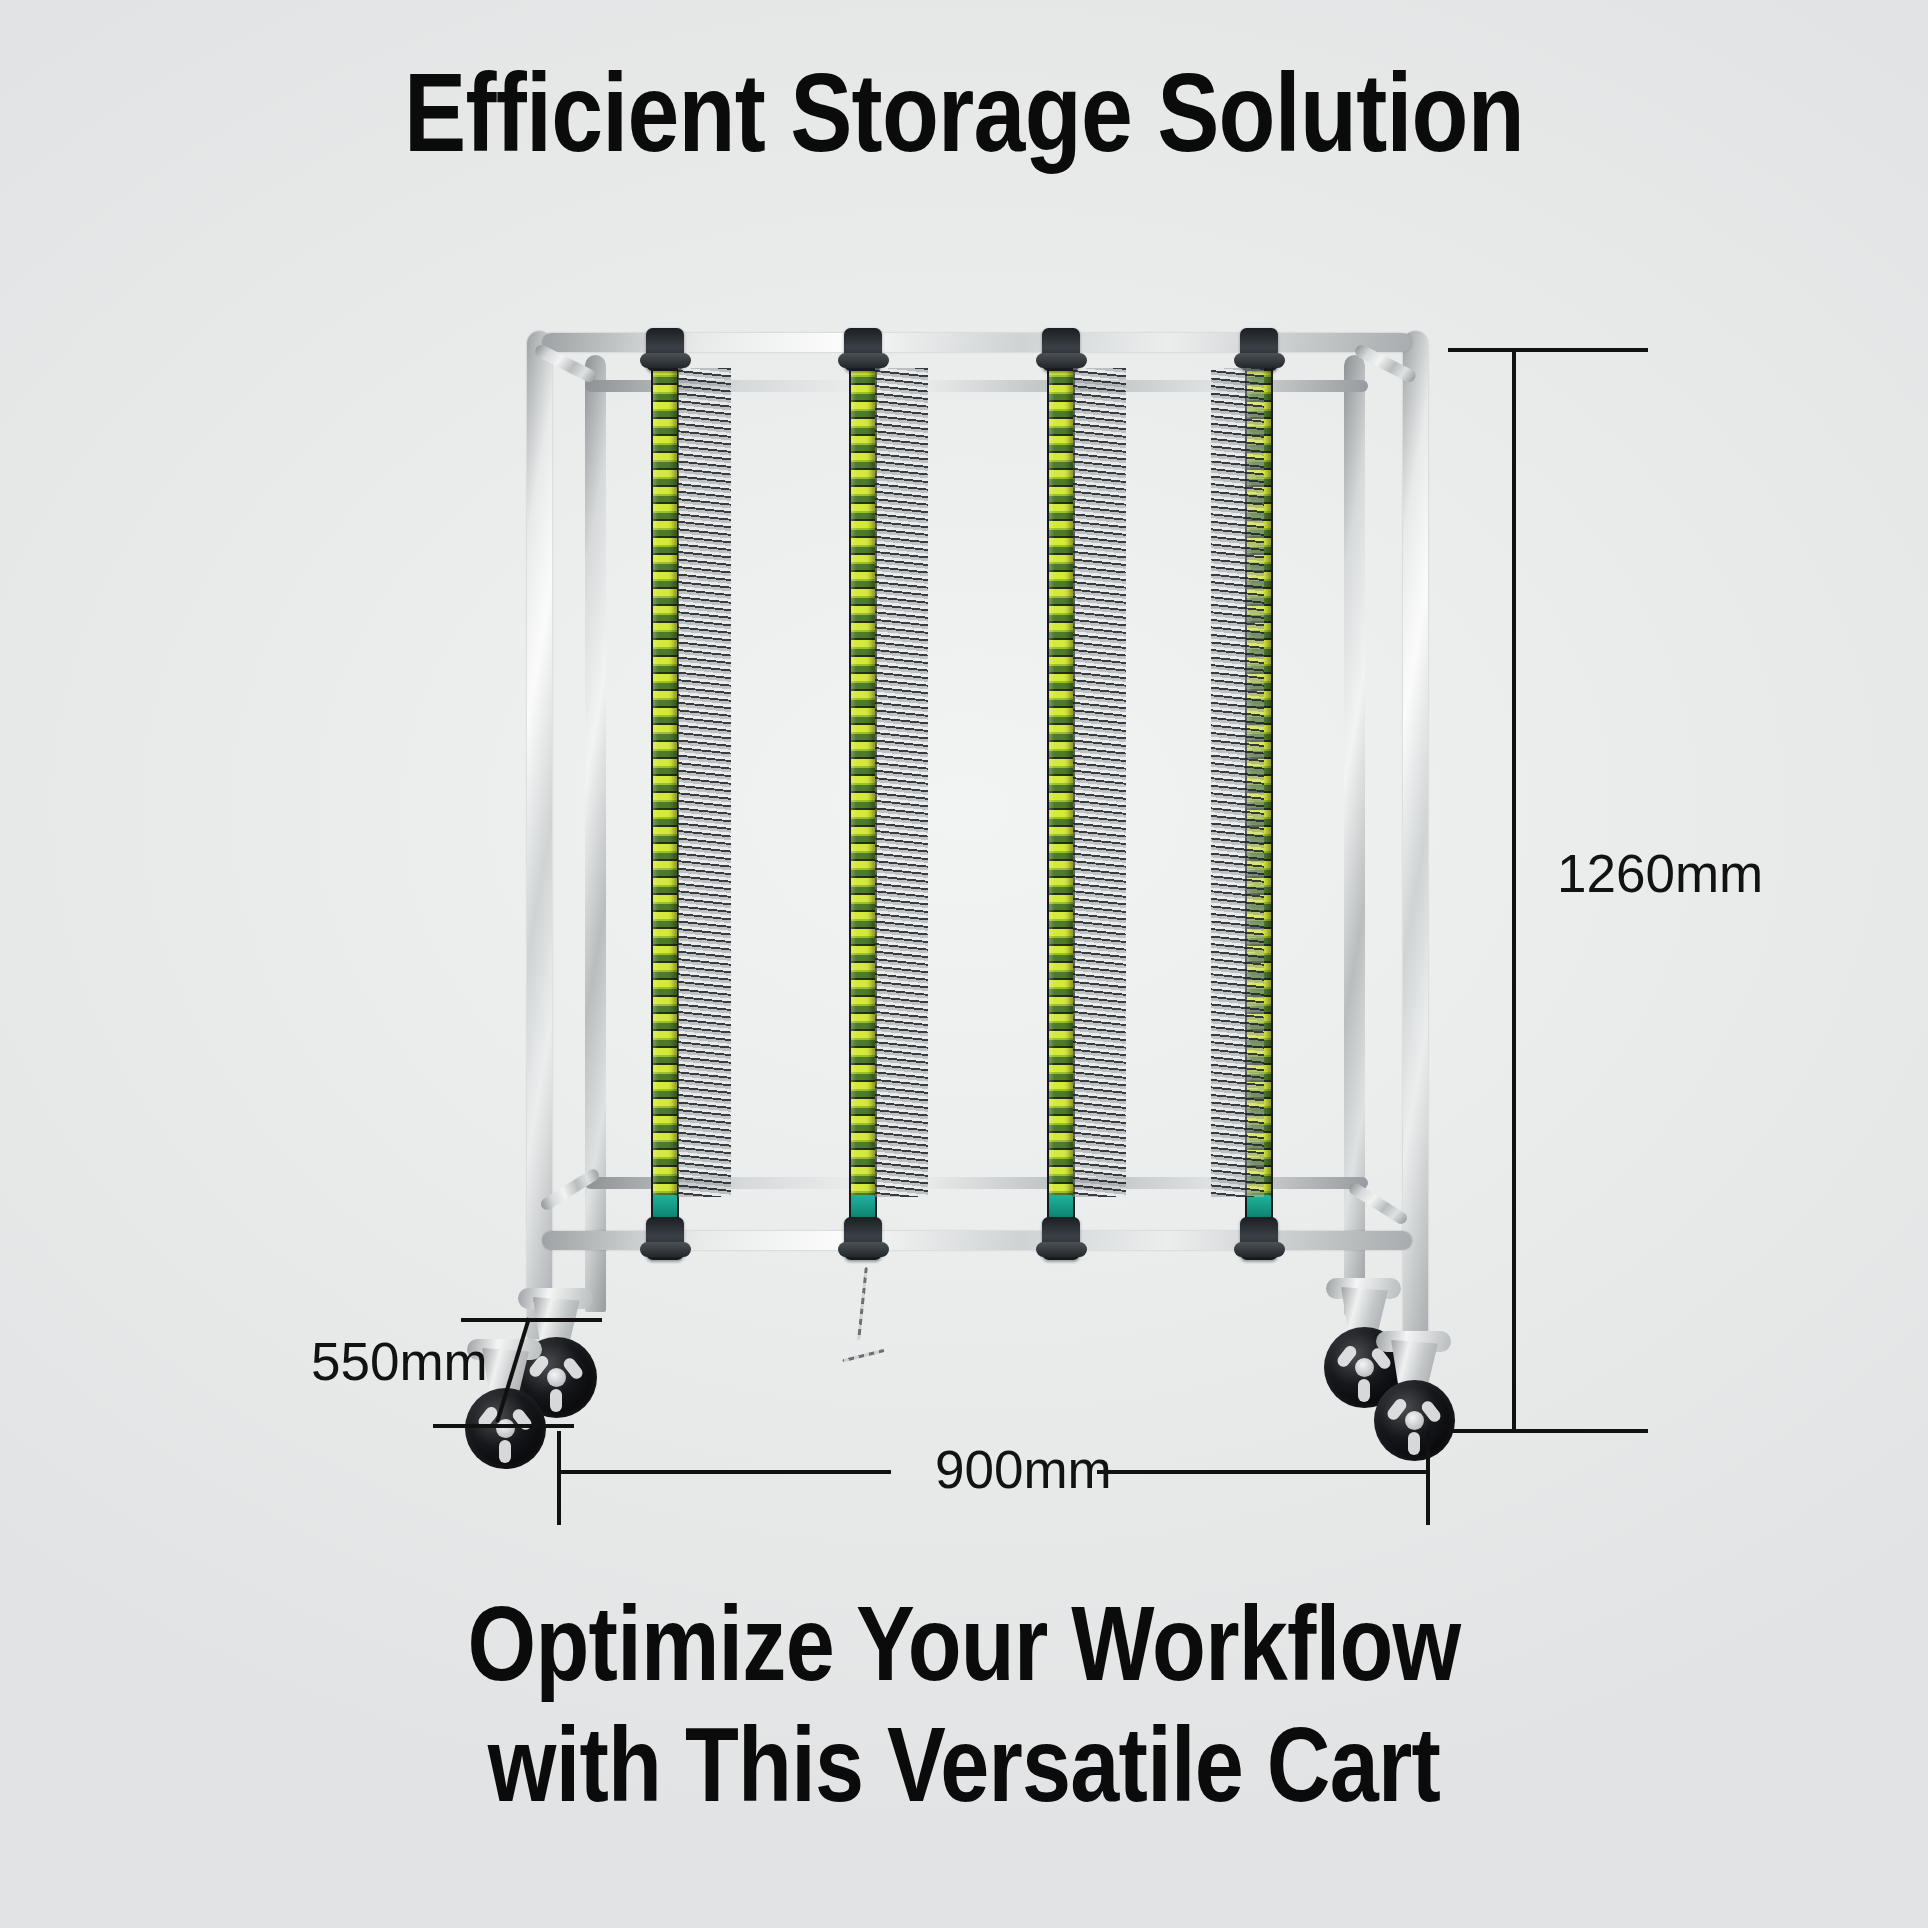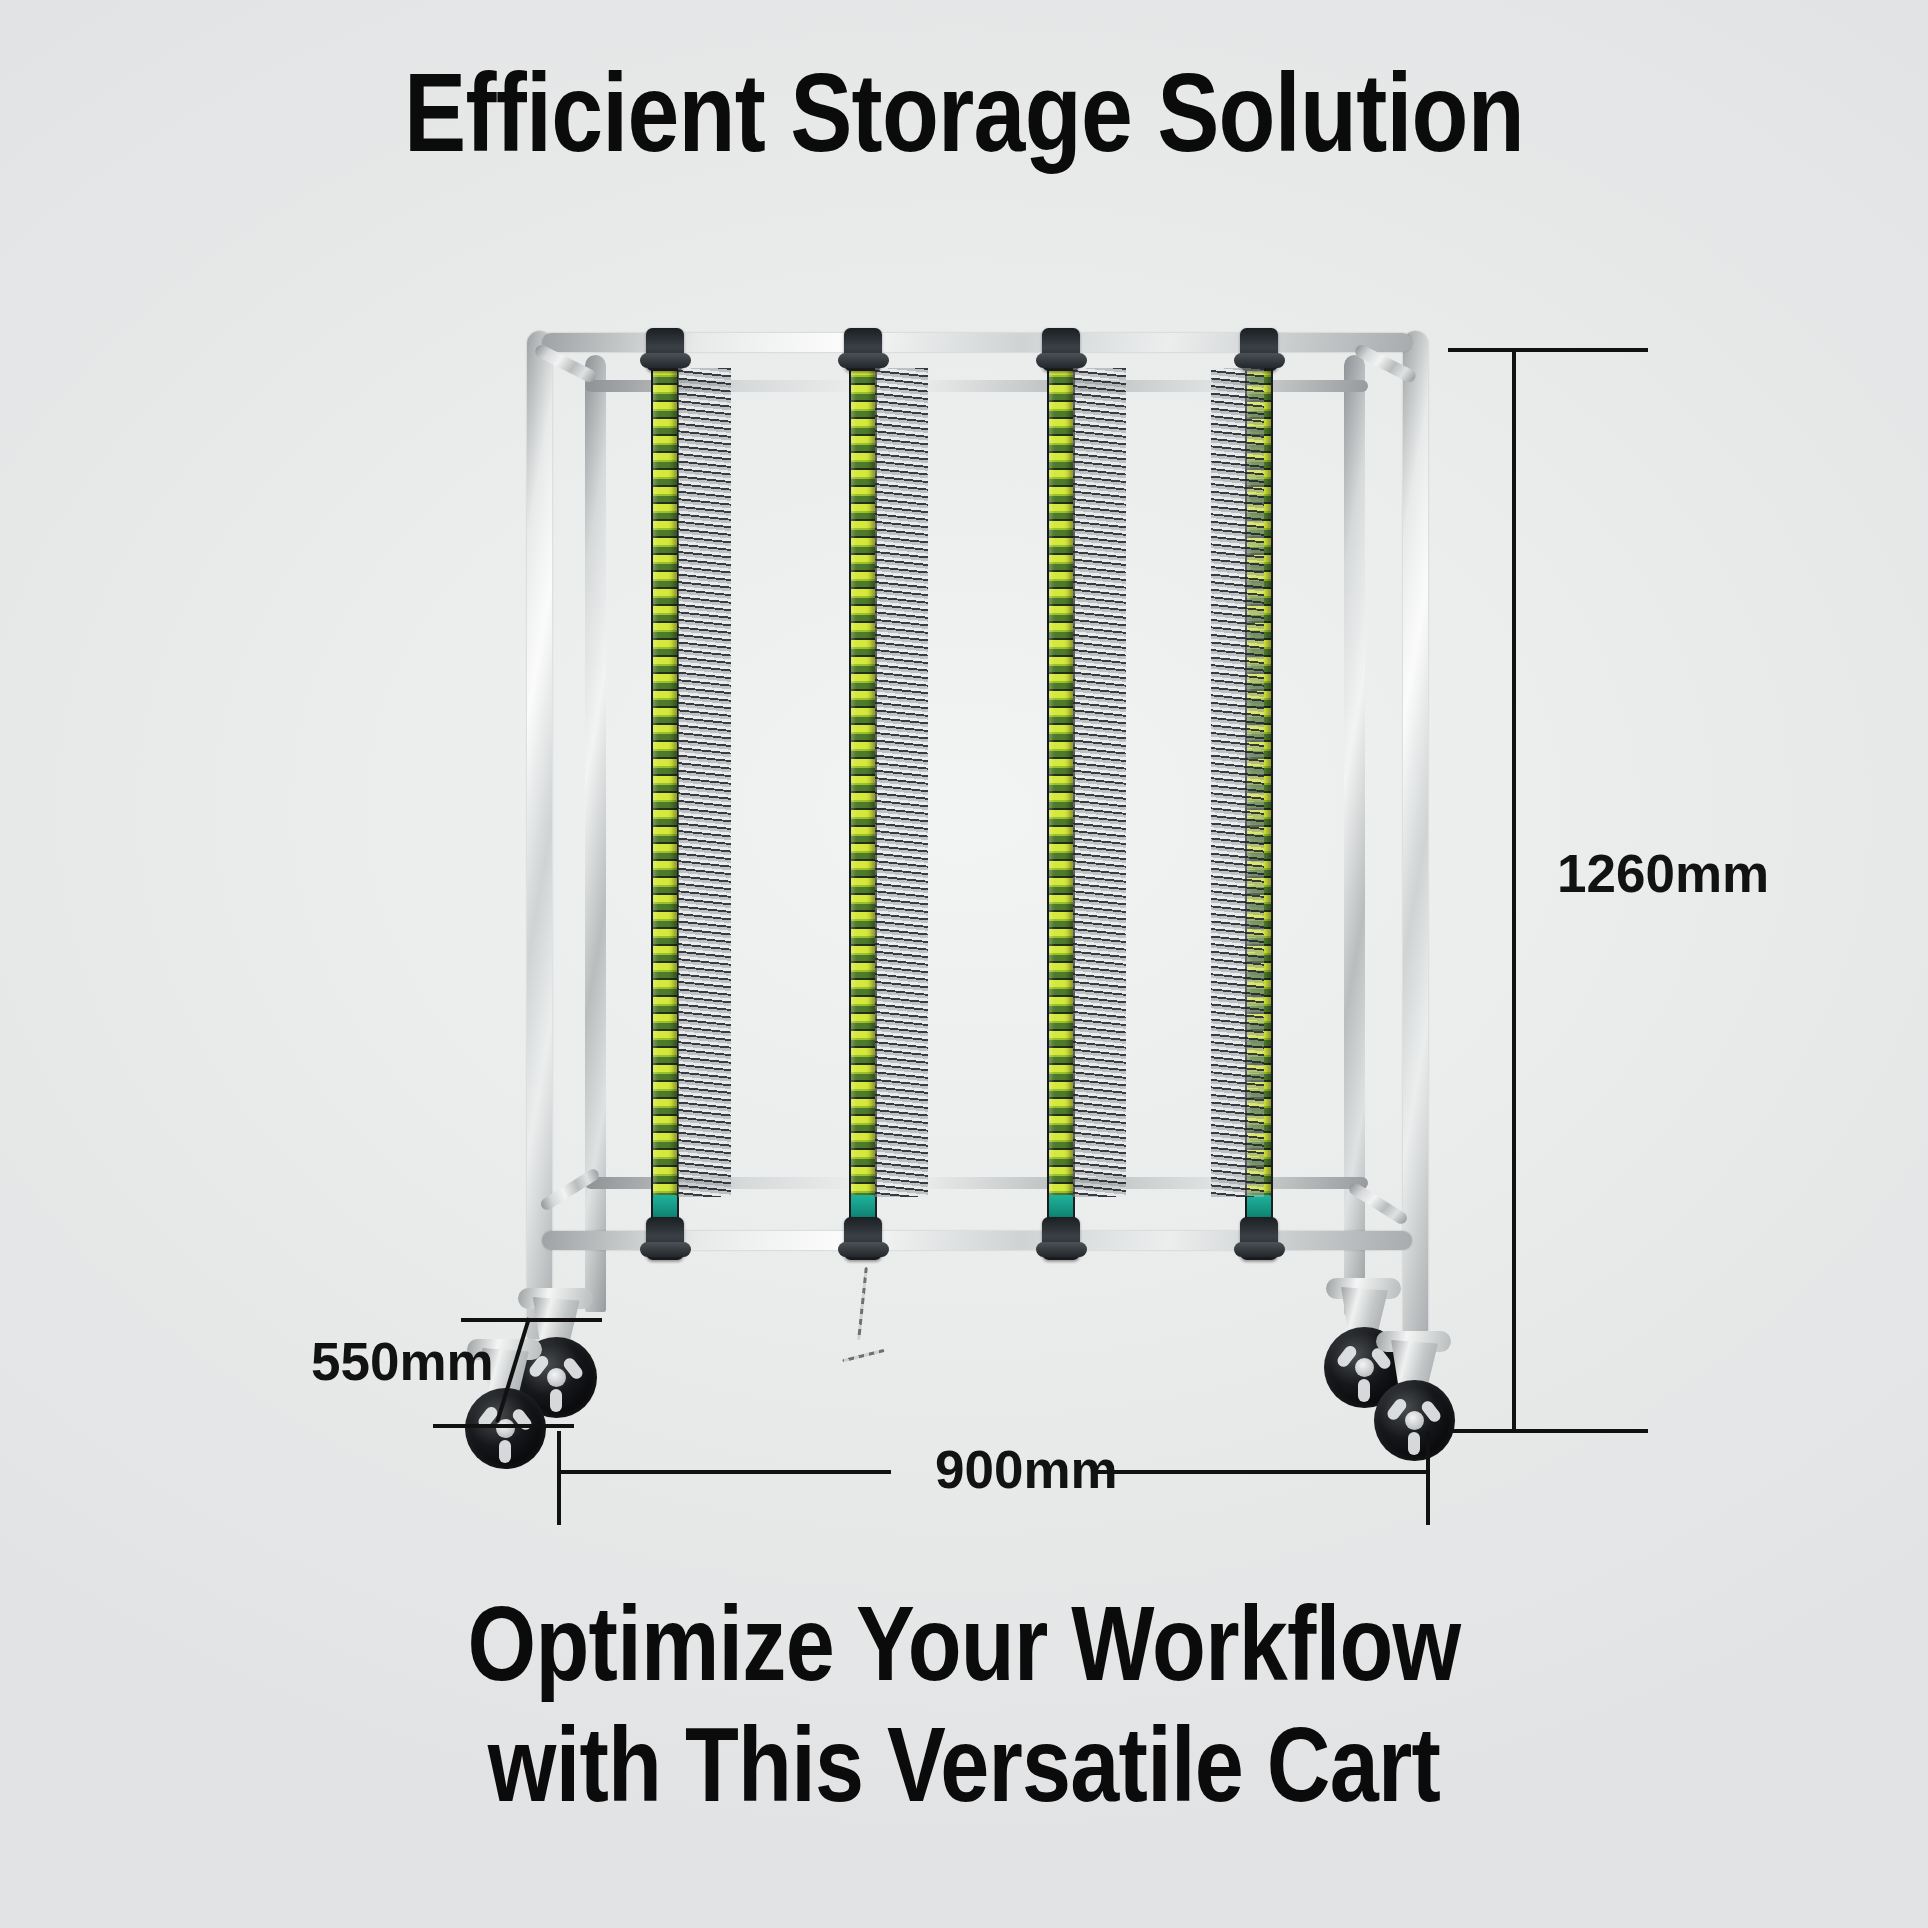--- a/index.html
+++ b/index.html
@@ -24,21 +24,21 @@
   }
   #title{top:58px;font-size:111px;line-height:1.0;}
   #cap1{top:1591px;font-size:105px;line-height:1.0;}
   #cap2{top:1712px;font-size:105px;line-height:1.0;}
 
   
   .dim-line{position:absolute;background:#111;}
   .dim-h{height:3.8px;}
   .dim-v{width:3.8px;}
   .dim-label{
-    position:absolute;color:#121212;font-weight:700;
+    position:absolute;color:#121212;font-weight:400;
     font-family:"Liberation Sans",sans-serif;
     white-space:nowrap;letter-spacing:0px;
   }
 
   
   #cart{position:absolute;left:527px;top:325px;width:904px;height:1111px;}
   .steel{
     background:linear-gradient(100deg,#9ea2a4 0%,#e8eaea 18%,#fbfbfb 34%,#cfd3d4 55%,#eceeee 72%,#a8acae 100%);
     box-shadow:0 0 1.9px rgba(0,0,0,.25);
   }

